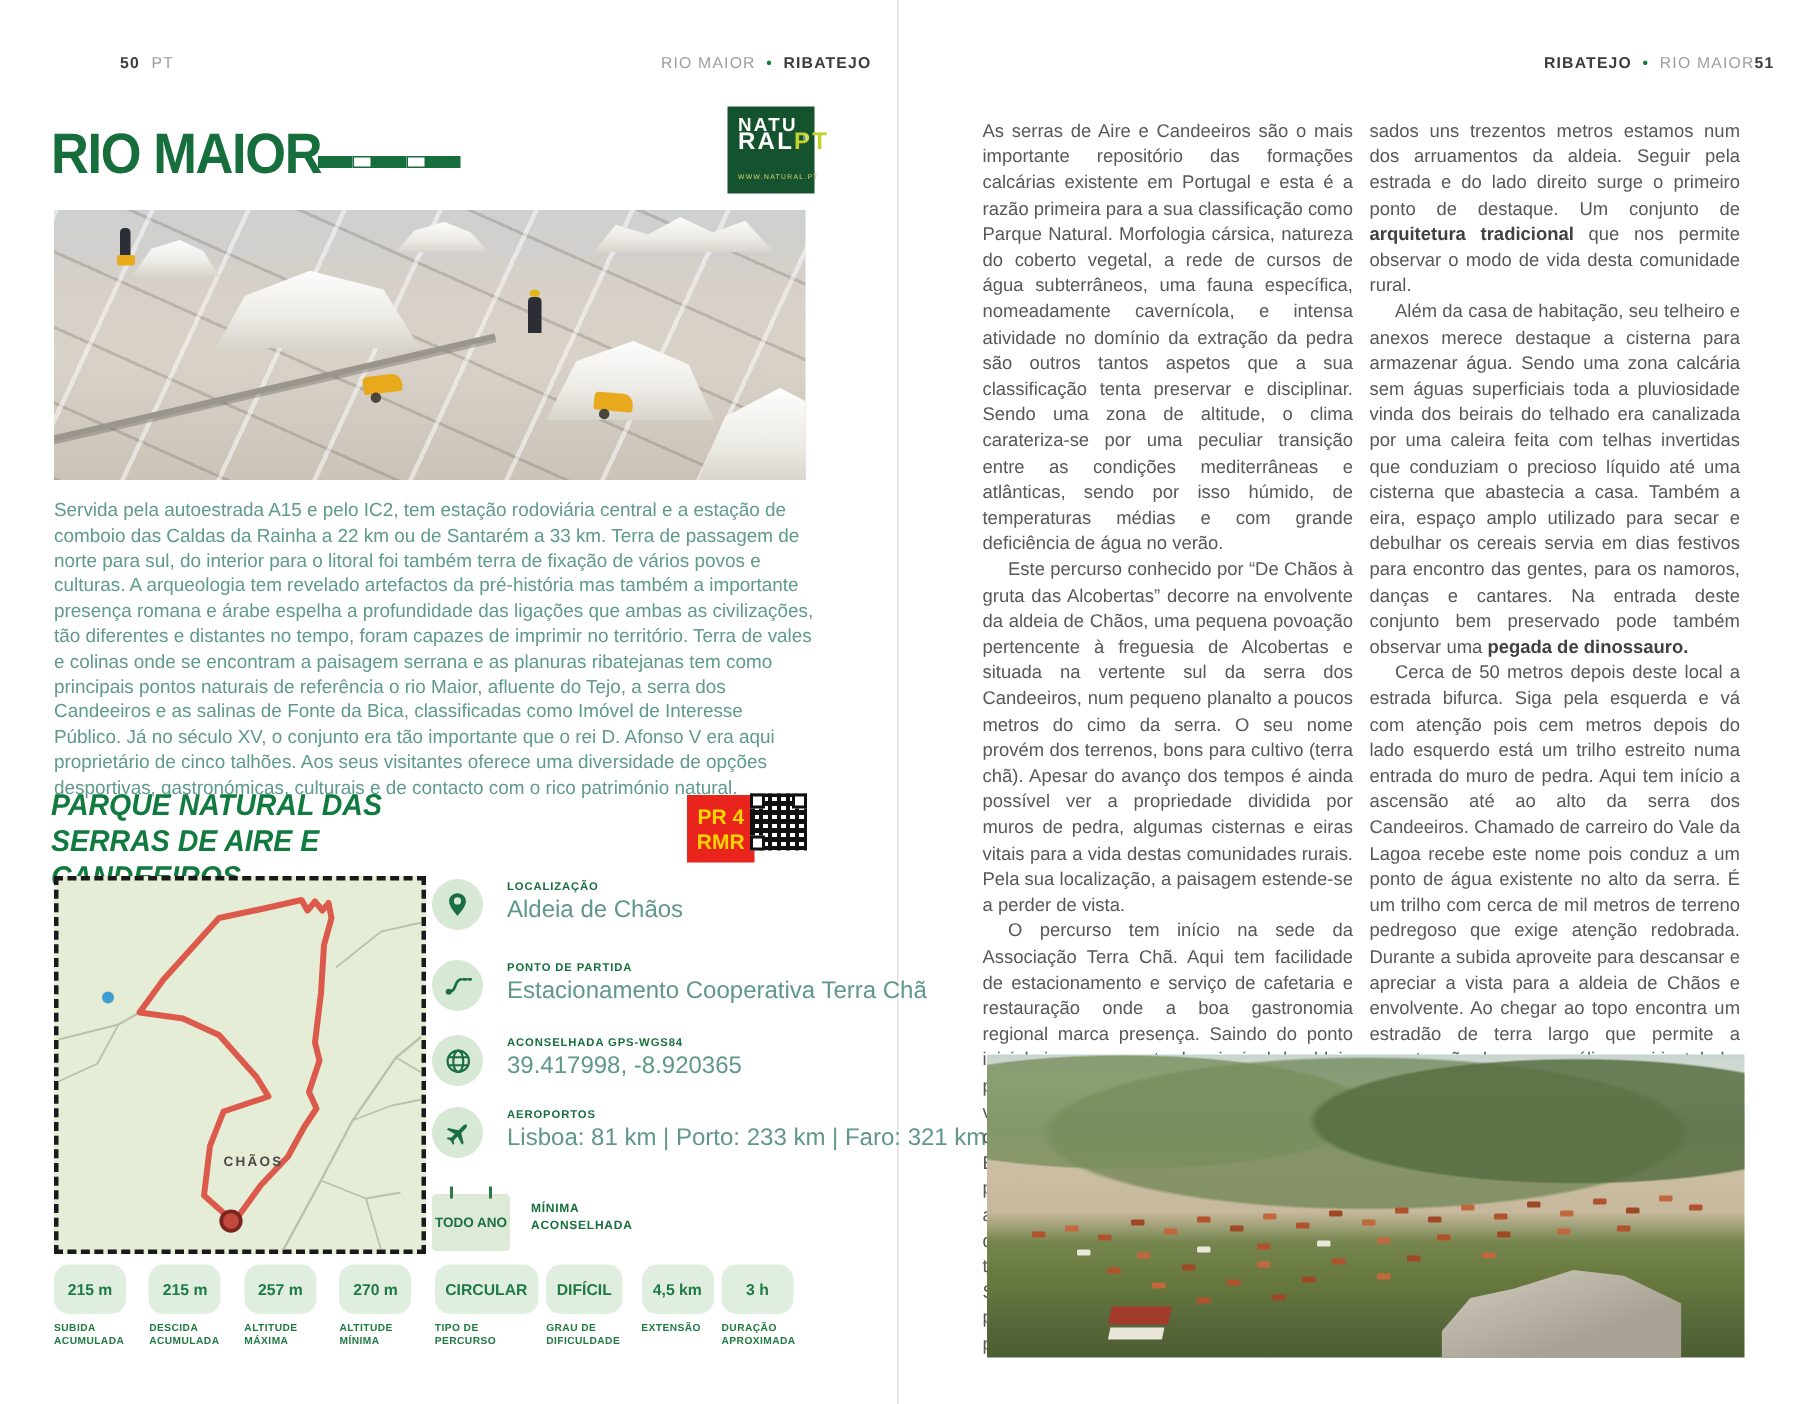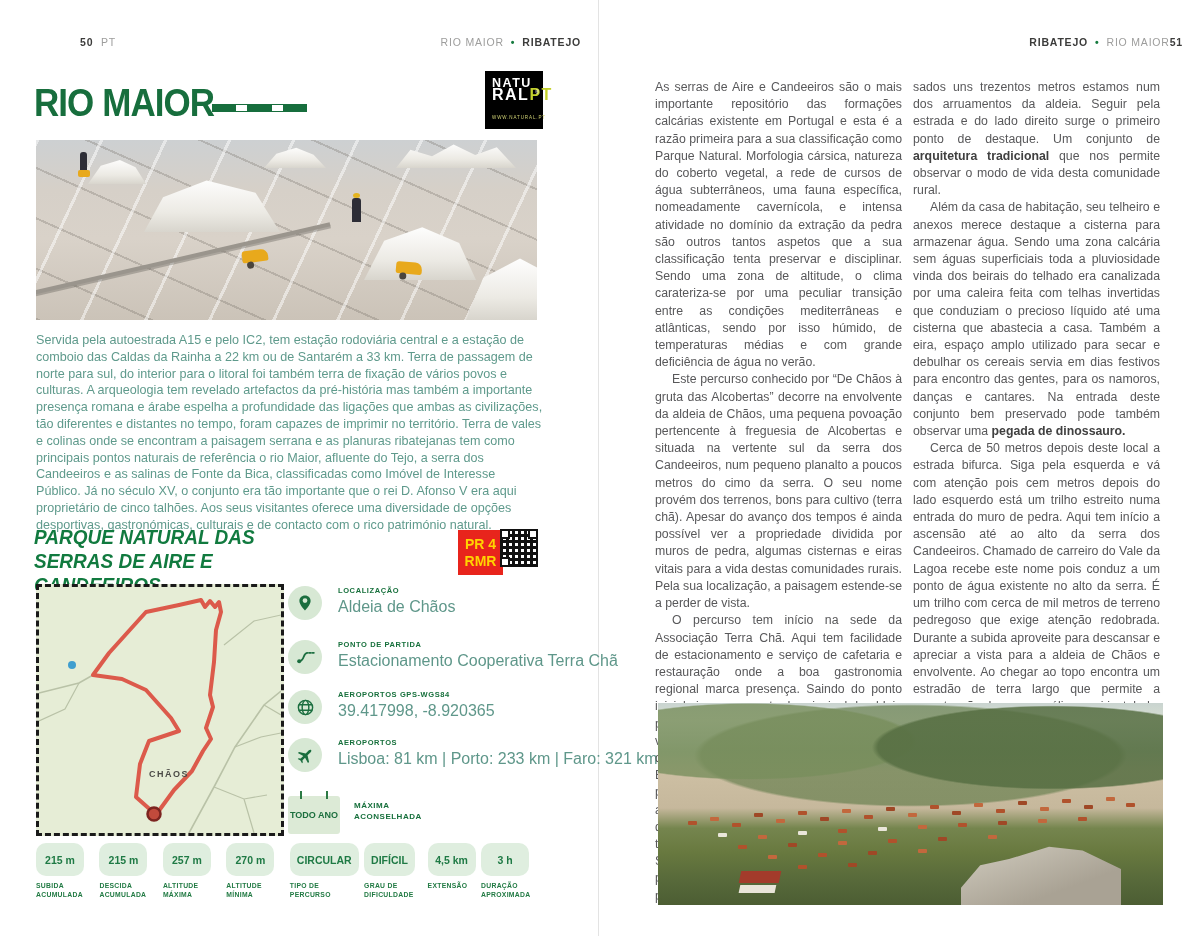--- a/index.html
+++ b/index.html
@@ -18,21 +18,21 @@
   .crumb-bold{color:#3c3c3b;font-weight:bold;}
 
   
   .title{position:absolute;left:34px;top:82px;margin:0;font-size:38px;font-weight:900;
          color:#176e3d;letter-spacing:-1px;transform:scaleX(.92);transform-origin:left;}
   .blaze{position:absolute;left:212px;top:104px;display:flex;height:8px;}
   .blaze span{display:block;height:100%;box-sizing:border-box;}
   .blaze .g{background:#176e3d;width:23px;}
   .blaze .w{background:#fff;border:1px solid #176e3d;width:13px;}
 
-  .logo{position:absolute;left:485px;top:71px;width:58px;height:58px;background:#000000;
+  .logo{position:absolute;left:485px;top:71px;width:58px;height:58px;background:#14532d;
         color:#fff;box-sizing:border-box;padding:7px 0 0 7px;line-height:11px;}
   .logo .l1{font-weight:bold;font-size:12.5px;letter-spacing:1.5px;}
   .logo .l2{font-weight:bold;font-size:16px;letter-spacing:1.5px;}
   .logo .pt{color:#c3d12b;}
   .logo .reg{position:absolute;right:4px;top:16px;font-size:5px;}
   .logo .url{position:absolute;left:7px;bottom:6px;font-size:4.5px;letter-spacing:.9px;color:#cfd174;}
 
   
   .photo-left{position:absolute;left:36px;top:140px;width:501px;height:180px;overflow:hidden;
     background:
@@ -244,42 +244,42 @@
 
   <div class="info-item" style="top:690px;">
     <div class="icon-circle">
       <svg width="19" height="19" viewBox="0 0 24 24" fill="none" stroke="#1b6e3f" stroke-width="1.8">
           <circle cx="12" cy="12" r="9"></circle>
           <ellipse cx="12" cy="12" rx="4.2" ry="9"></ellipse>
           <path d="M3.6,8.6 h16.8 M3.6,15.4 h16.8"></path>
         </svg>
     </div>
     <div class="info-text">
-      <div class="info-label">AEROPORTOS GPS-WGS84</div>
+      <div class="info-label">ACONSELHADA GPS-WGS84</div>
       <div class="info-value">39.417998, -8.920365</div>
     </div>
   </div>
 
   <div class="info-item" style="top:738px;">
     <div class="icon-circle">
       <svg width="19" height="19" viewBox="0 0 24 24">
           <path fill="#1b6e3f" transform="rotate(45 12 12)" d="M21,14.6 13.6,10 13.6,4.4 C13.6,3.3 12.9,2 12,2 11.1,2 10.4,3.3 10.4,4.4 L10.4,10 3,14.6 3,16.6 10.4,14.4 10.4,19 8.2,20.6 8.2,22 12,21 15.8,22 15.8,20.6 13.6,19 13.6,14.4 21,16.6 Z"></path>
         </svg>
     </div>
     <div class="info-text">
       <div class="info-label">AEROPORTOS</div>
       <div class="info-value">Lisboa: 81 km  |  Porto: 233 km  |  Faro: 321 km</div>
     </div>
   </div>
 
   <div class="info-item" style="top:792px;height:46px;">
     <div class="cal">
       <span>TODO ANO</span>
     </div>
-    <div class="cal-label">MÁXIMA ACONSELHADA</div>
+    <div class="cal-label">MÍNIMA ACONSELHADA</div>
   </div>
 
   <div class="stats">
     <div class="stat">
       <div class="stat-badge">215 m</div>
       <div class="stat-label">SUBIDA ACUMULADA</div>
     </div>
     <div class="stat">
       <div class="stat-badge">215 m</div>
       <div class="stat-label">DESCIDA ACUMULADA</div>

